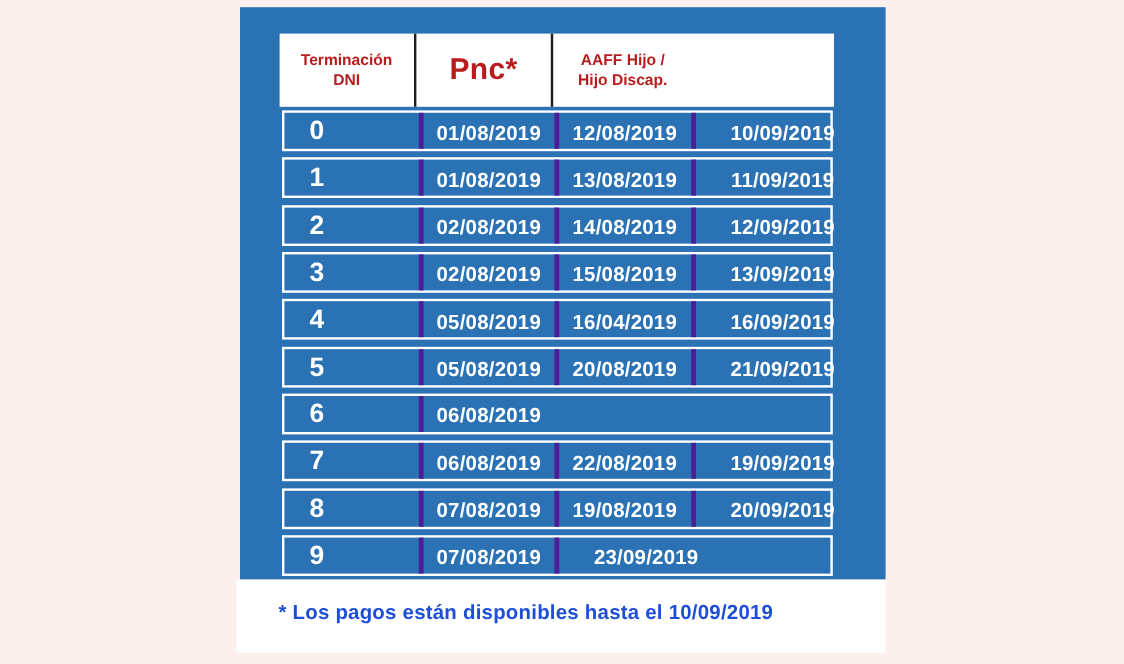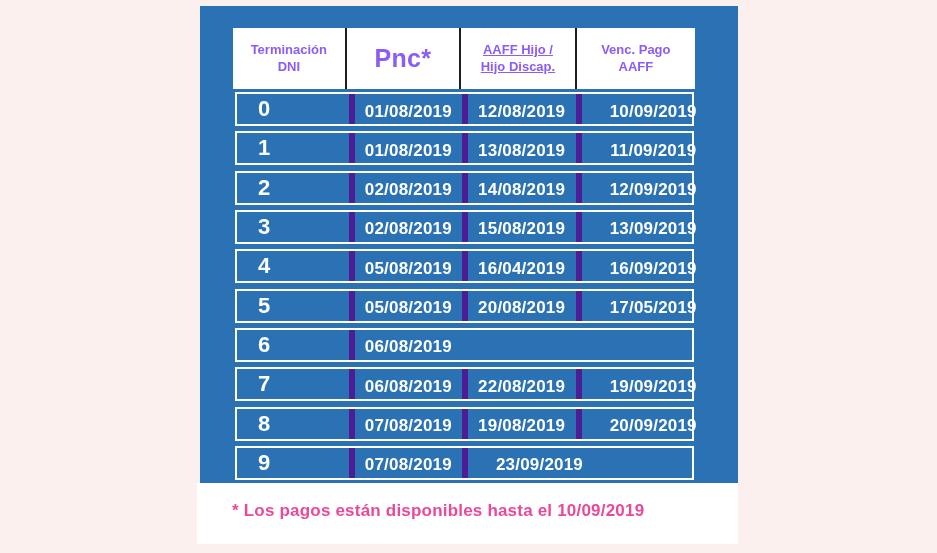--- a/index.html
+++ b/index.html
@@ -32,30 +32,30 @@
     height: 61px;
     background: #ffffff;
     display: flex;
   }
   .header-cell {
     display: flex;
     flex-direction: column;
     justify-content: center;
     align-items: center;
     text-align: center;
-    color: #8b5cf6;
+    color: #b91c1c;
     font-weight: bold;
     font-size: 13px;
     line-height: 1.3;
     border-right: 2px solid #1e1e1e;
   }
   .header-cell:last-child { border-right: none; }
   .hc-1 { width: 24.6%; }
   .hc-2 { width: 24.8%; font-size: 25px; letter-spacing: 0.3px; }
-  .hc-3 { width: 25.0%; text-decoration: underline; }
+  .hc-3 { width: 25.0%; }
   .hc-4 { width: 25.6%; }
 
   
   .rows {
     position: absolute;
     left: 35px;
     top: 86px;
     width: 459px;
     height: 388px;
     display: flex;
@@ -66,21 +66,21 @@
     height: 34px;
     display: flex;
     border: 2px solid #ffffff;
   }
   .cell {
     display: flex;
     align-items: center;
     color: #ffffff;
     font-weight: bold;
   }
-  .cell + .cell { border-left: 6px solid #4c1d95; }
+  .cell + .cell { border-left: 4px solid #4c1d95; }
   .cell.digit {
     width: 24.6%;
     padding-left: 21px;
     font-size: 22px;
   }
   .cell.date {
     justify-content: center;
     font-size: 17px;
     letter-spacing: 0.2px;
     padding-top: 5px;
@@ -96,21 +96,21 @@
     top: 483px;
     width: 541px;
     height: 61px;
     background: #ffffff;
     display: flex;
     align-items: center;
     padding-left: 35px;
     padding-bottom: 6px;
   }
   .footnote-text {
-    color: #ec4899;
+    color: #1d4ed8;
     font-weight: bold;
     font-size: 17px;
     letter-spacing: 0.2px;
   }
 </style>
 </head>
 <body>
 
 <div class="canvas">
 
@@ -121,24 +121,20 @@
         <span>Terminación</span>
         <span>DNI</span>
       </div>
       <div class="header-cell hc-2">
         <span>Pnc*</span>
       </div>
       <div class="header-cell hc-3">
         <span>AAFF Hijo /</span>
         <span>Hijo Discap.</span>
       </div>
-      <div class="header-cell hc-4">
-        <span>Venc. Pago</span>
-        <span>AAFF</span>
-      </div>
     </div>
 
     <div class="rows">
 
       <div class="row">
         <div class="cell digit">0</div>
         <div class="cell date d-1">01/08/2019</div>
         <div class="cell date d-2">12/08/2019</div>
         <div class="cell date d-3">10/09/2019</div>
       </div>
@@ -168,21 +164,21 @@
         <div class="cell digit">4</div>
         <div class="cell date d-1">05/08/2019</div>
         <div class="cell date d-2">16/04/2019</div>
         <div class="cell date d-3">16/09/2019</div>
       </div>
 
       <div class="row">
         <div class="cell digit">5</div>
         <div class="cell date d-1">05/08/2019</div>
         <div class="cell date d-2">20/08/2019</div>
-        <div class="cell date d-3">17/05/2019</div>
+        <div class="cell date d-3">21/09/2019</div>
       </div>
 
       <div class="row">
         <div class="cell digit">6</div>
         <div class="cell date d-1">06/08/2019</div>
       </div>
 
       <div class="row">
         <div class="cell digit">7</div>
         <div class="cell date d-1">06/08/2019</div>

